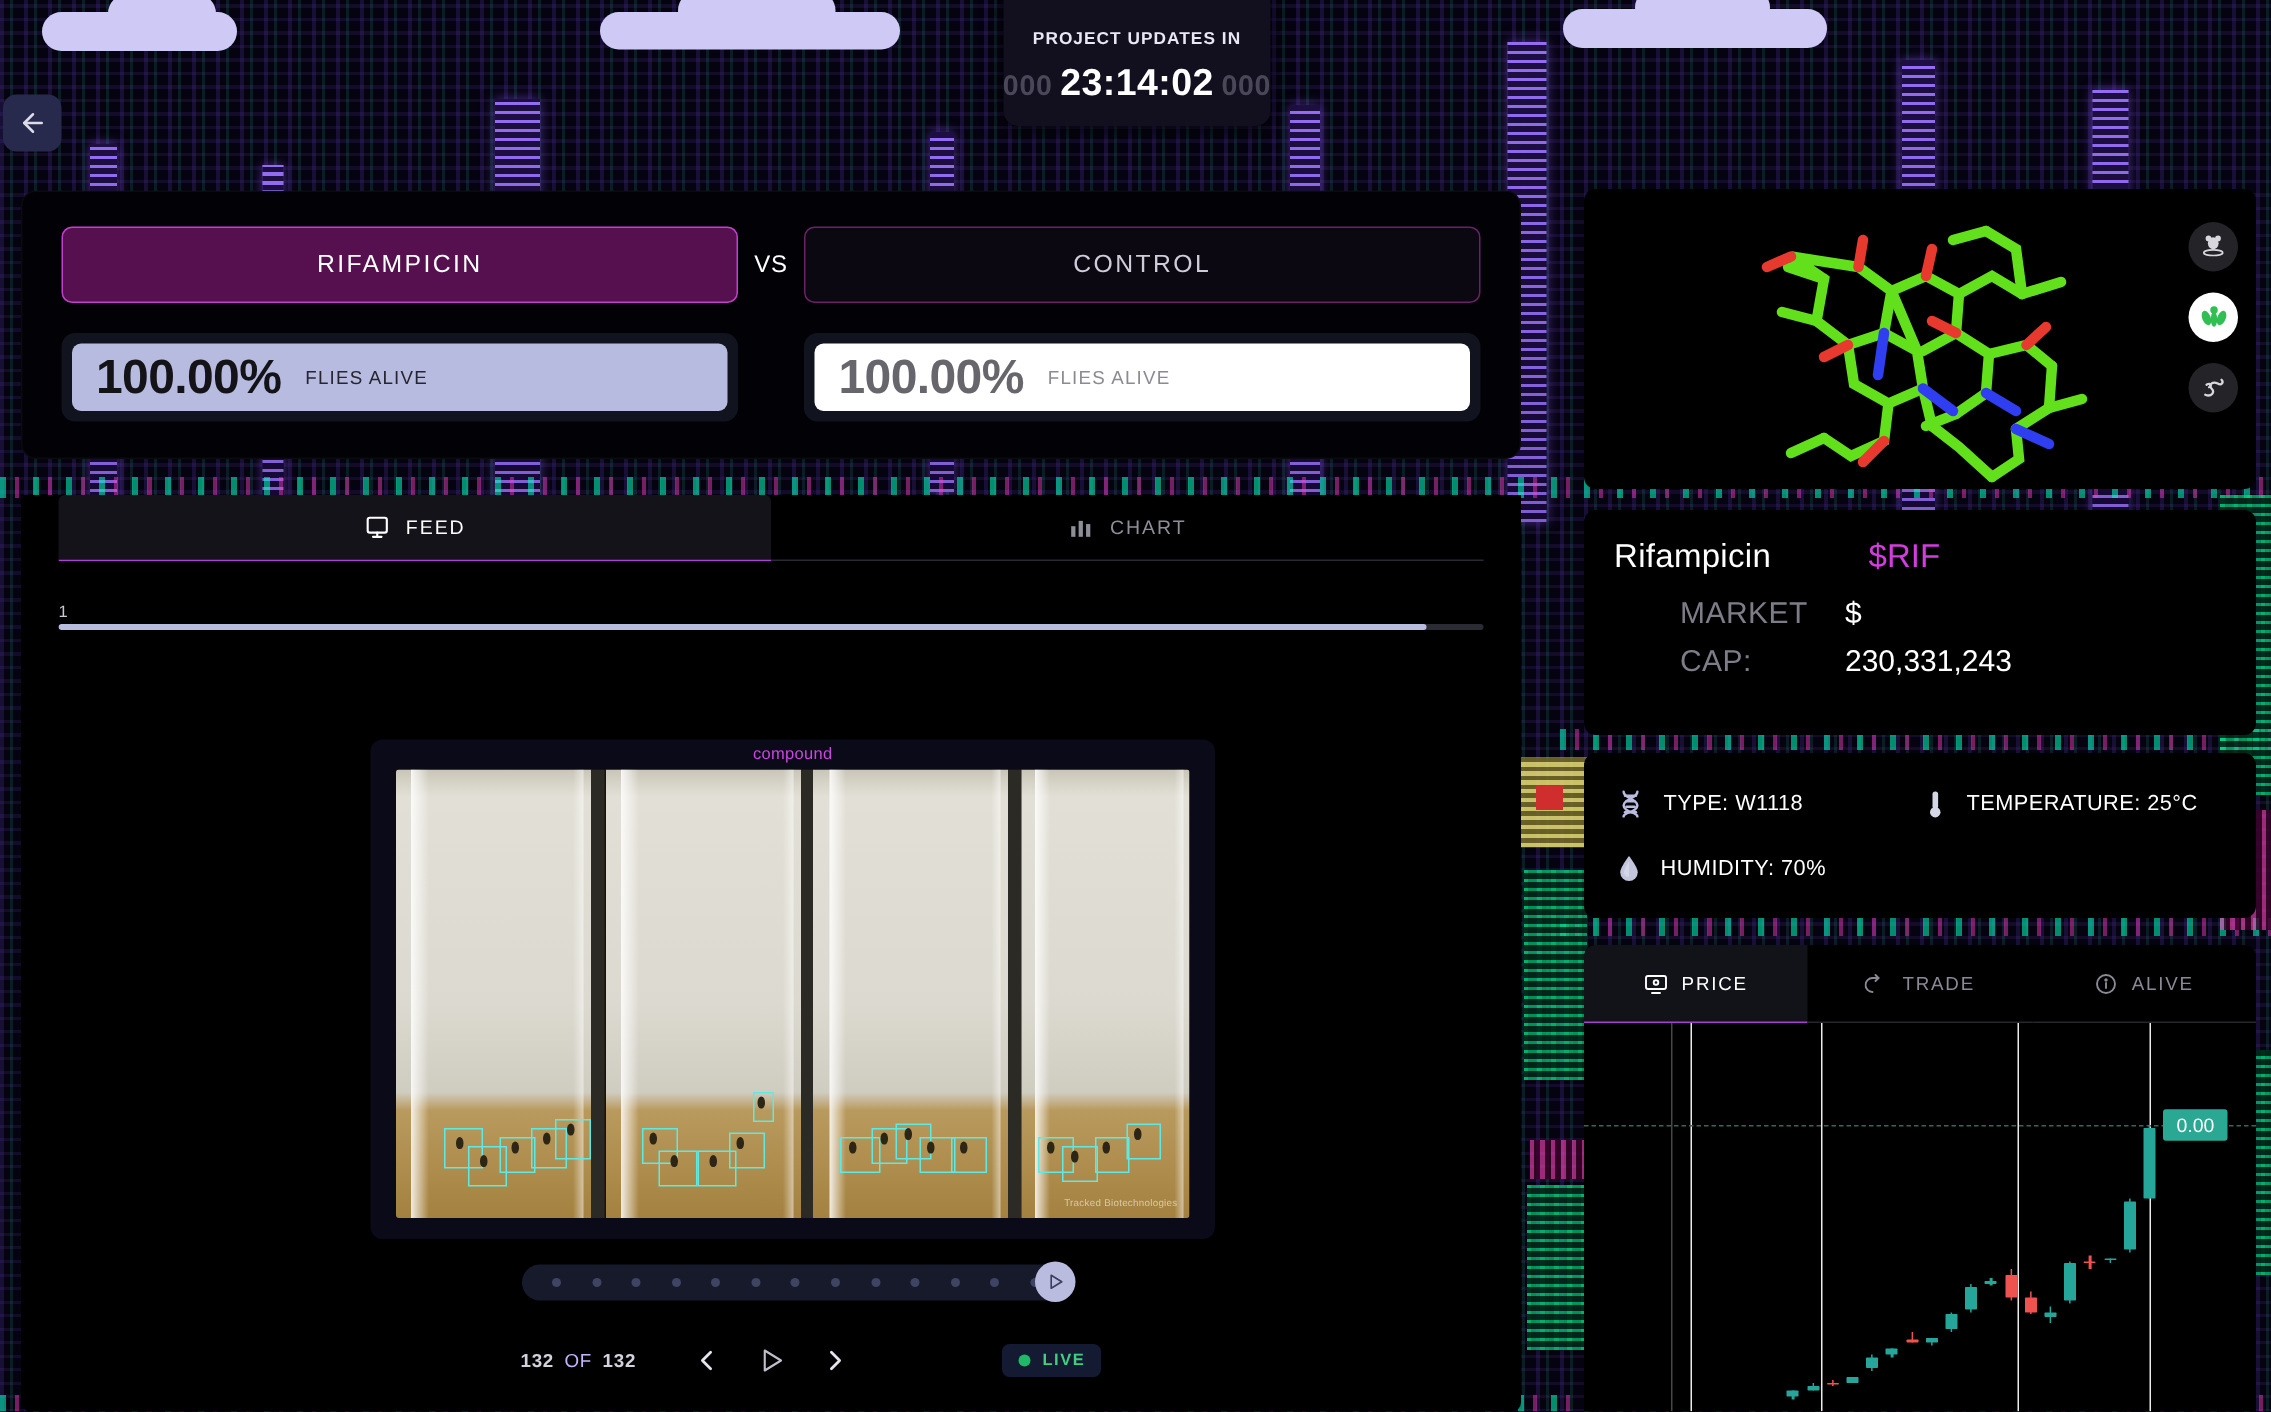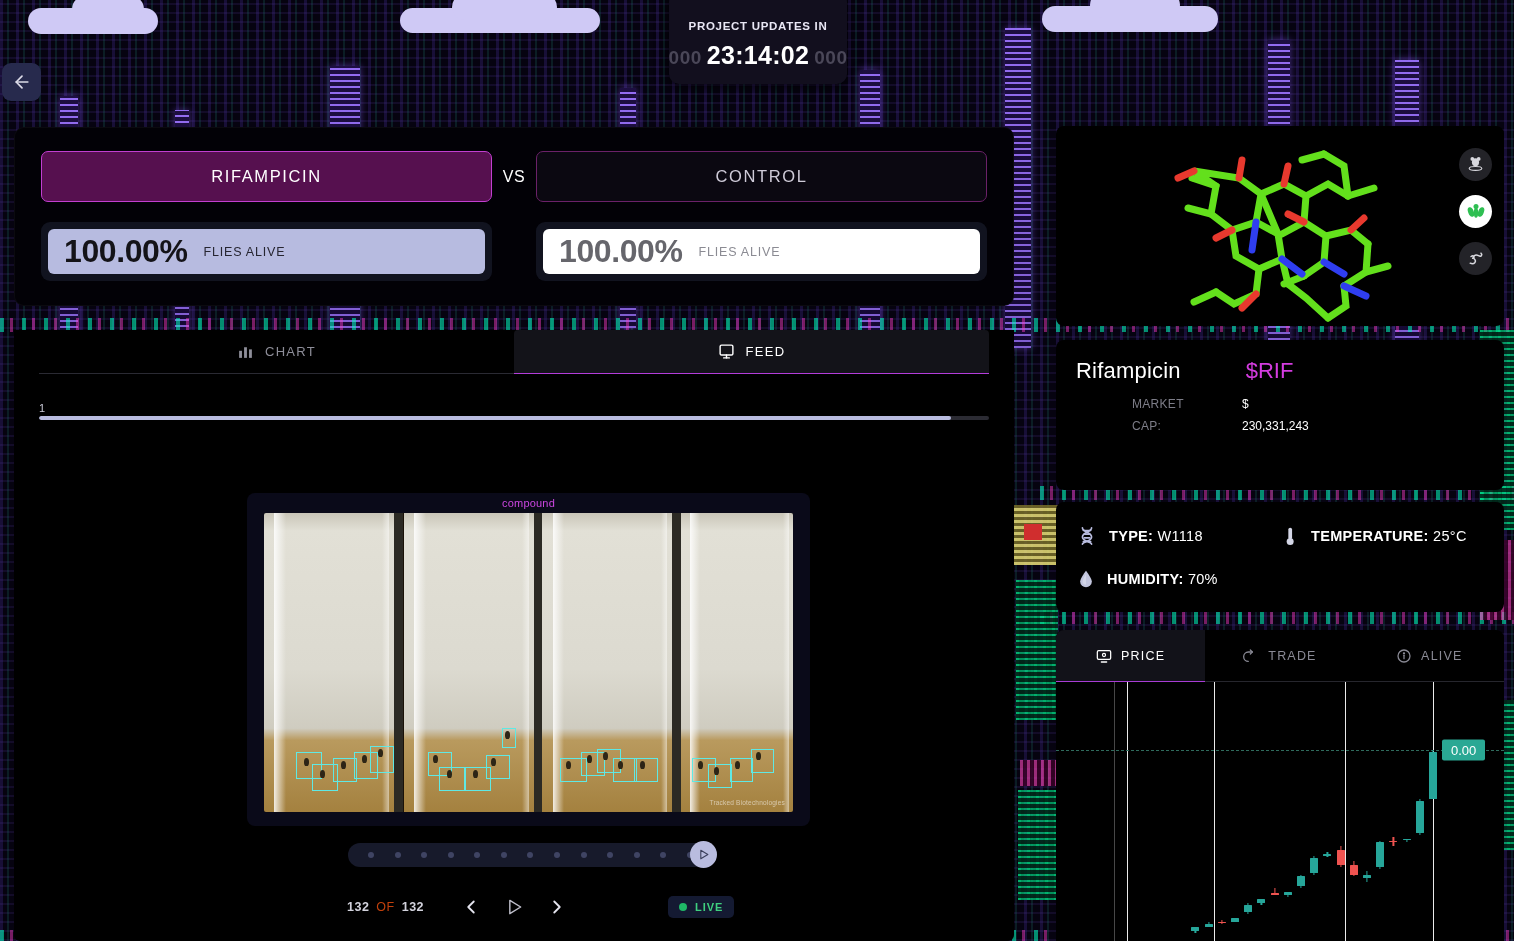--- a/index.html
+++ b/index.html
@@ -222,21 +222,21 @@
     display:flex; align-items:center; justify-content:center;
   }
 
   
   .transport {
     position:absolute; left:25px; right:25px; top:560px; height:34px;
     display:flex; align-items:center;
   }
   .frame-count { position:absolute; left:308px; font-size:12.5px; letter-spacing:.5px;}
   .frame-count .n { color:#d2d2dc; font-weight:600; }
-  .frame-count .of { color:#c2410c; padding:0 3px;}
+  .frame-count .of { color:#c4b5fd; padding:0 3px;}
   .tp-center {
     position:absolute; left:0; right:0; display:flex; justify-content:center;
     align-items:center; gap:22px;
   }
   .tp-btn { cursor:pointer; display:flex; align-items:center; justify-content:center; }
   .live-badge {
     position:absolute; left:629px; display:flex; align-items:center; gap:8px;
     background:#141a32; border-radius:5px; padding:5px 11px;
   }
   .live-dot { width:8px; height:8px; border-radius:50%; background:#1fb866; }
@@ -268,34 +268,34 @@
   .token-head { display:flex; align-items:flex-start; }
   .token-name { color:#ffffff; font-size:22px; font-weight:400; letter-spacing:.2px;}
   .token-ticker { color:#d43ce0; font-size:22px; font-weight:500; margin-left:65px;}
   .token-body { display:flex; margin-top:13px; }
   .pumpfun {
     width:150px; height:62px; border:1px solid #232026; border-radius:7px;
     display:flex; align-items:center; justify-content:space-between;
     padding:0 15px 0 12px; cursor:pointer;
   }
   .pumpfun span { color:#e136d0; font-size:10px; letter-spacing:.2px; }
-  .mcap { margin-left:56px; font-size:12px; line-height:1.25; }
+  .mcap { margin-left:44px; font-size:20px; line-height:1.25; }
   .mcap-row { display:flex; }
   .mcap-k { color:#7d7d88; width:110px; letter-spacing:.3px;}
   .mcap-v { color:#ffffff; font-weight:500; }
 
   .specs-card {
     position:absolute; left:1056px; top:502px; width:448px; height:110px;
     background:#000000; border-radius:8px; z-index:30;
     display:grid; grid-template-columns:1fr 1fr; grid-template-rows:1fr 1fr;
     padding:12px 20px;
   }
   .spec { display:flex; align-items:center; gap:11px; }
   .spec-txt { color:#ffffff; font-size:14.5px; letter-spacing:.3px;}
-  .spec-txt b { font-weight:700; }
+  .spec-txt b { font-weight:400; }
 
   .price-card {
     position:absolute; left:1056px; top:630px; width:448px; height:311px;
     background:#000000; border-radius:8px 8px 0 0; z-index:30; overflow:hidden;
   }
   .ptabs { display:flex; }
   .ptab {
     flex:1; height:52px; display:flex; align-items:center; justify-content:center;
     gap:9px; font-size:12.5px; letter-spacing:1.2px; cursor:pointer;
     border-bottom:1px solid #26262d;
@@ -404,35 +404,35 @@
             <span class="stat-lbl grey">FLIES ALIVE</span>
           </div>
         </div>
       </div>
     </div>
   </div>
 
   <div class="feed-panel">
 
     <div class="tabs">
+      <div class="tab active">
+        <svg width="17" height="17" viewBox="0 0 24 24" fill="none" stroke="#ffffff" stroke-width="2" stroke-linecap="round" stroke-linejoin="round">
+          <rect x="3" y="3" width="18" height="14" rx="2"></rect>
+            <line x1="8" y1="21" x2="16" y2="21"></line>
+            <line x1="12" y1="17" x2="12" y2="21"></line>
+        </svg>
+        <span>FEED</span>
+      </div>
       <div class="tab idle">
         <svg width="17" height="17" viewBox="0 0 24 24">
           <rect x="3" y="11" width="4" height="10" fill="#8e8e99"></rect>
           <rect x="10" y="6" width="4" height="15" fill="#8e8e99"></rect>
           <rect x="17" y="9" width="4" height="12" fill="#8e8e99"></rect>
         </svg>
         <span>CHART</span>
-      </div>
-      <div class="tab active">
-        <svg width="17" height="17" viewBox="0 0 24 24" fill="none" stroke="#ffffff" stroke-width="2" stroke-linecap="round" stroke-linejoin="round">
-          <rect x="3" y="3" width="18" height="14" rx="2"></rect>
-            <line x1="8" y1="21" x2="16" y2="21"></line>
-            <line x1="12" y1="17" x2="12" y2="21"></line>
-        </svg>
-        <span>FEED</span>
       </div>
     </div>
 
     <div class="progress-wrap">
       <span class="progress-num">1</span>
       <div class="progress-track">
         <div class="progress-fill" id="progress-fill" style="width: 96%;"></div>
       </div>
     </div>
 

